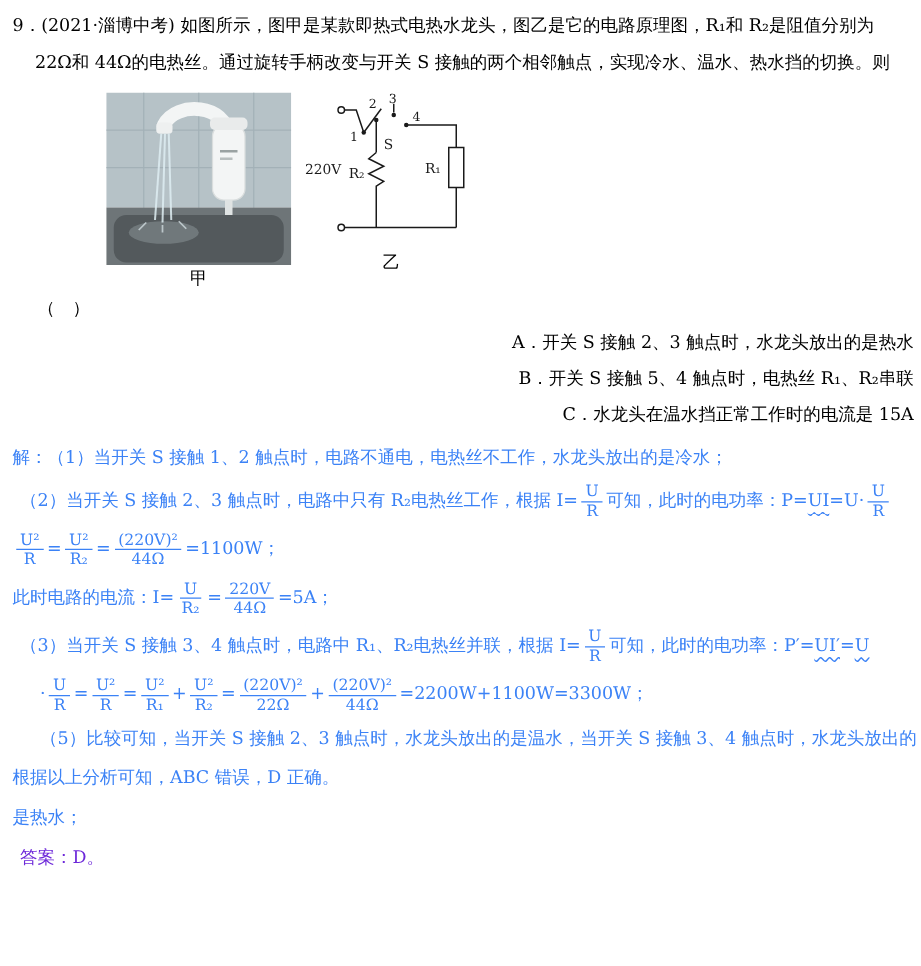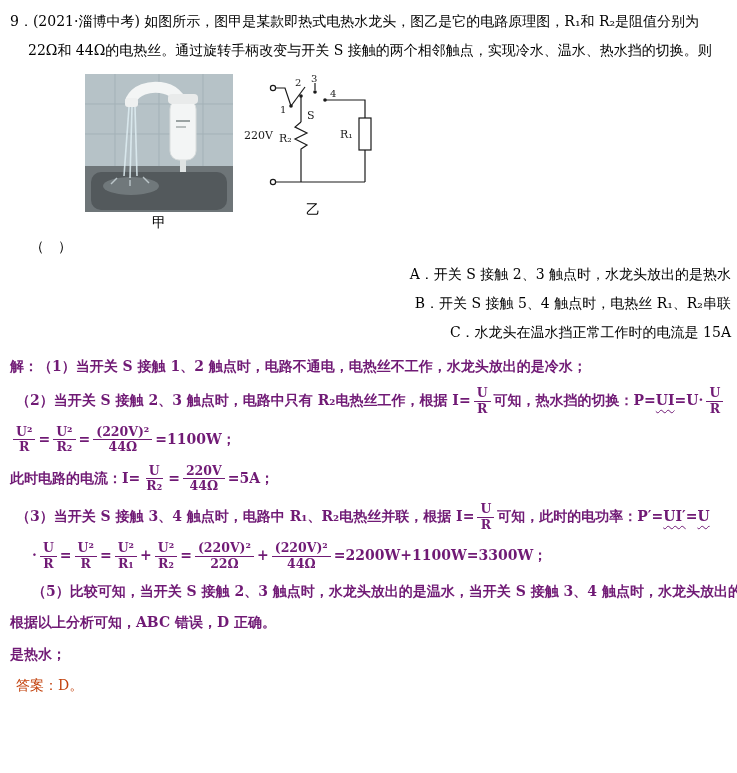--- a/index.html
+++ b/index.html
@@ -9,32 +9,32 @@
     font-size:14px;color:#000;
   }
   .doc{padding:10px 6px 0 10px;}
   .q-line{margin:0 0 7px 0;line-height:1.6;white-space:nowrap;}
   .q-line.cont{padding-left:18px;}
   .figures{display:flex;align-items:flex-start;gap:10px;margin:12px 0 2px 75px;}
   figure{margin:0;display:flex;flex-direction:column;align-items:center;}
   figcaption{font-size:14px;margin-top:2px;}
   .bracket{margin:6px 0 2px 20px;}
   .option{margin:8px 0;padding-left:20px;line-height:1.5;white-space:nowrap;text-align:right;}
-  .solution{color:#701a75;margin-top:12px;font-weight:bold;}
+  .solution{color:#3b82f6;margin-top:12px;}
   .s-line{margin:9px 0;line-height:1.6;white-space:nowrap;}
   .s-line.ind1{padding-left:6px;}
   .s-line.ind2{padding-left:22px;}
   .frac{
     display:inline-flex;flex-direction:column;align-items:center;
     vertical-align:middle;margin:0 3px;line-height:1.15;font-size:12.5px;
   }
   .frac .num{border-bottom:1px solid currentColor;padding:0 3px;}
   .frac .den{padding:0 3px;}
   .wavy{text-decoration:underline wavy;text-decoration-thickness:1px;text-underline-offset:4px;}
-  .answer{color:#c2410c;margin:12px 0 0 0;padding-left:6px;}
+  .answer{color:#6d28d9;margin:12px 0 0 0;padding-left:6px;}
   svg text{font-family:"DejaVu Serif","Liberation Serif",serif;}
 </style>
 </head>
 <body>
 
 <div class="doc">
 
   <p class="q-line">9．(2021·淄博中考) 如图所示，图甲是某款即热式电热水龙头，图乙是它的电路原理图，R₁和 R₂是阻值分别为</p>
   <p class="q-line cont">22Ω和 44Ω的电热丝。通过旋转手柄改变与开关 S 接触的两个相邻触点，实现冷水、温水、热水挡的切换。则</p>
 
@@ -111,21 +111,21 @@
 
   <p class="option">A．开关 S 接触 2、3 触点时，水龙头放出的是热水</p>
   <p class="option">B．开关 S 接触 5、4 触点时，电热丝 R₁、R₂串联</p>
   <p class="option">C．水龙头在温水挡正常工作时的电流是 15A</p>
 
   <div class="solution">
     <p class="s-line"><span class="seg">解：（1）当开关 S 接触 1、2 触点时，电路不通电，电热丝不工作，水龙头放出的是冷水；</span></p>
     <p class="s-line ind1"><span class="seg">（2）当开关 S 接触 2、3 触点时，电路中只有 R₂电热丝工作，根据 I=</span><span class="frac">
           <span class="num">U</span>
           <span class="den">R</span>
-        </span><span class="seg">可知，热水挡的切换：P=</span><span class="seg wavy">UI</span><span class="seg">=U·</span><span class="frac">
+        </span><span class="seg">可知，此时的电功率：P=</span><span class="seg wavy">UI</span><span class="seg">=U·</span><span class="frac">
           <span class="num">U</span>
           <span class="den">R</span>
         </span></p>
     <p class="s-line"><span class="frac">
           <span class="num">U²</span>
           <span class="den">R</span>
         </span><span class="seg">=</span><span class="frac">
           <span class="num">U²</span>
           <span class="den">R₂</span>
         </span><span class="seg">=</span><span class="frac">

